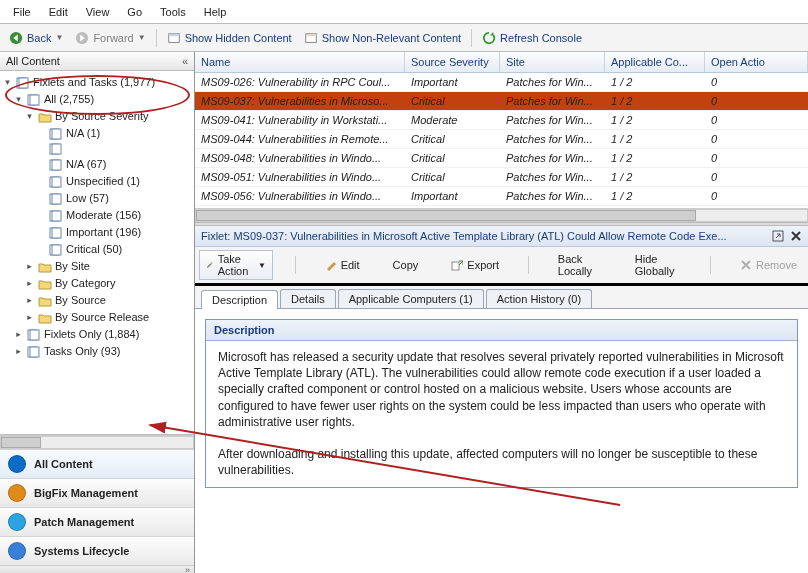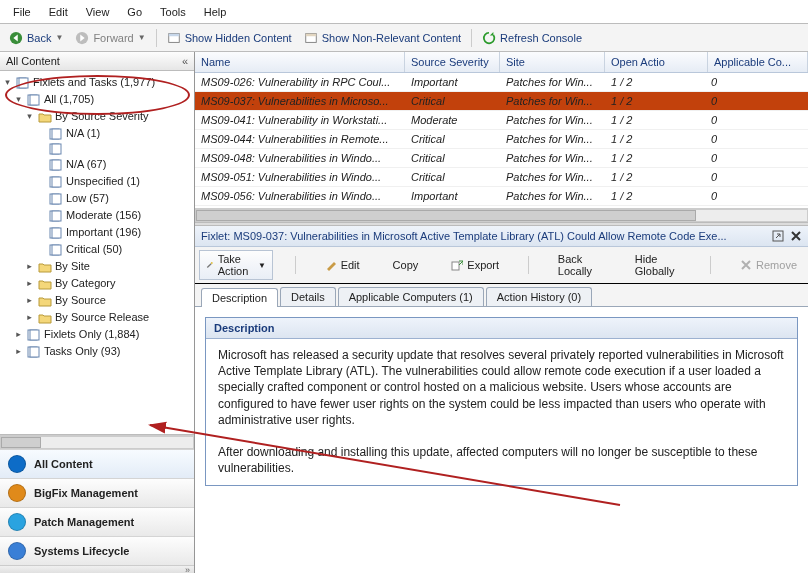--- a/index.html
+++ b/index.html
@@ -134,21 +134,21 @@
   .splitter-h{height:4px;background:#dcdcdc;border-top:1px solid #bbb;border-bottom:1px solid #bbb;}
   
   .detail-title {
     background: linear-gradient(#eef3fa,#dce5f1);
     padding:4px 6px;
     color:#1a3b7b;
     border-bottom:1px solid #b9c7da;
     display:flex;align-items:center;gap:6px;
   }
   .detail-toolbar{
-    background:#f4f4f4;border-bottom:1px solid #000000;padding:3px 4px;display:flex;align-items:center;gap:19px;
+    background:#f4f4f4;border-bottom:3px solid #000000;padding:3px 4px;display:flex;align-items:center;gap:19px;
   }
   .dbtn{display:inline-flex;align-items:center;gap:4px;padding:2px 6px;border:1px solid transparent;cursor:pointer;}
   .dbtn.disabled{color:#a0a0a0;}
   .tabs{display:flex;background:#f4f4f4;border-bottom:1px solid #9aa7b8;padding-left:6px; padding-top:3px;}
   .tab{padding:3px 10px;border:1px solid #9aa7b8;border-bottom:none;background:#eef1f5;margin-right:2px;border-radius:3px 3px 0 0;cursor:pointer;}
   .tab.active{background:#fff;position:relative;top:1px;}
   .detail-body{flex:1;background:#fff;padding:10px;overflow:auto;}
   .panel{border:1px solid #7a97c1;}
   .panel-h{background:linear-gradient(#eef3fb,#dce5f1);color:#1a3b7b;font-weight:bold;padding:4px 8px;border-bottom:1px solid #9cb1d0;}
   .panel-b{padding:8px 12px;font-size:12px;line-height:1.35;}
@@ -227,21 +227,21 @@
               <rect x="3" y="1" width="9" height="10" fill="#fff" stroke="#6a87b0"></rect>
             </svg>
             <span>Fixlets and Tasks (1,977)</span>
           </div>
           <div class="node ind1">
             <span class="exp">▾</span>
             <svg class="nicon" viewBox="0 0 14 12">
               <rect x="1" y="1" width="9" height="10" fill="#fff" stroke="#6a87b0"></rect>
               <rect x="3" y="1" width="9" height="10" fill="#fff" stroke="#6a87b0"></rect>
             </svg>
-            <span>All (1,705)</span>
+            <span>All (2,755)</span>
           </div>
           <div class="node ind2">
             <span class="exp">▾</span>
             <svg class="nicon" viewBox="0 0 14 12">
               <path d="M1 3 h4 l1 1 h7 v7 h-12 z" fill="#f4d77a" stroke="#b89a3a"></path>
             </svg>
             <span>By Source Severity</span>
           </div>
           <div class="node ind3">
             <span class="exp"></span>
@@ -380,22 +380,22 @@
         <span>»</span>
       </div>
   </div>
 
   <div class="right-pane">
     <div class="table-wrap">
       <div class="thead">
         <div class="th c-name">Name</div>
         <div class="th c-sev">Source Severity</div>
         <div class="th c-site">Site</div>
+        <div class="th c-app">Applicable Co...</div>
         <div class="th c-open">Open Actio</div>
-        <div class="th c-app">Applicable Co...</div>
       </div>
       <div class="tbody" id="tbody">
           <div class="tr">
             <div class="td c-name">MS09-026: Vulnerability in RPC Coul...</div>
             <div class="td c-sev">Important</div>
             <div class="td c-site">Patches for Win...</div>
             <div class="td c-app">1 / 2</div>
             <div class="td c-open">0</div>
           </div>
           <div class="tr sel">

